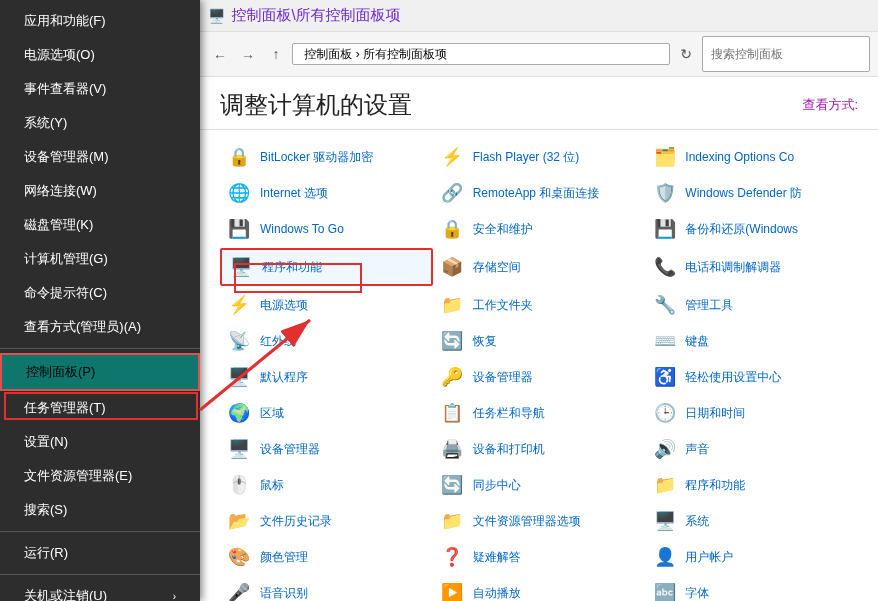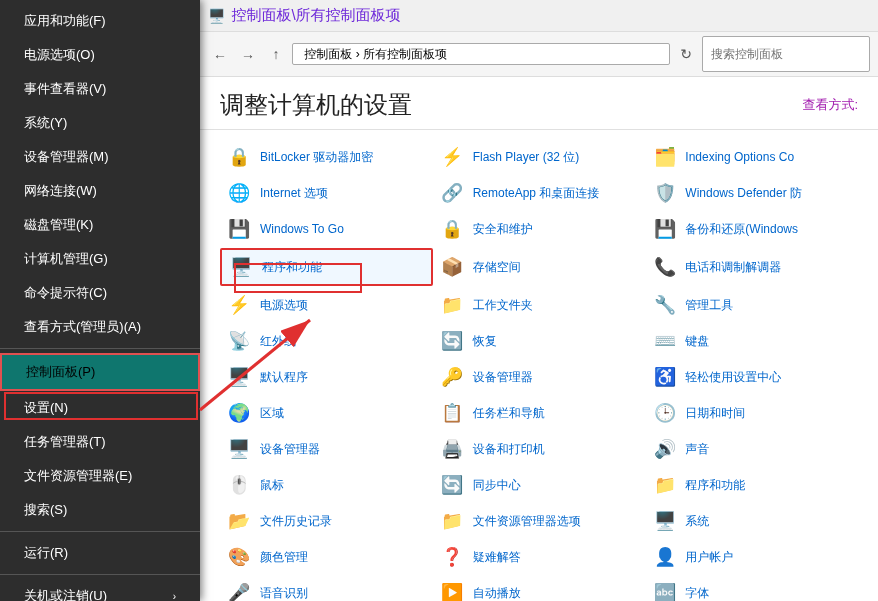--- a/index.html
+++ b/index.html
@@ -205,24 +205,24 @@
         <span>命令提示符(C)</span>
       </div>
       <div class="context-menu-item">
         <span>查看方式(管理员)(A)</span>
       </div>
       <div class="context-menu-separator"></div>
       <div class="context-menu-item highlighted">
         <span>控制面板(P)</span>
       </div>
       <div class="context-menu-item">
+        <span>任务管理器(T)</span>
+      </div>
+      <div class="context-menu-item">
         <span>设置(N)</span>
-      </div>
-      <div class="context-menu-item">
-        <span>任务管理器(T)</span>
       </div>
       <div class="context-menu-item">
         <span>文件资源管理器(E)</span>
       </div>
       <div class="context-menu-item">
         <span>搜索(S)</span>
       </div>
       <div class="context-menu-separator"></div>
       <div class="context-menu-item">
         <span>运行(R)</span>

